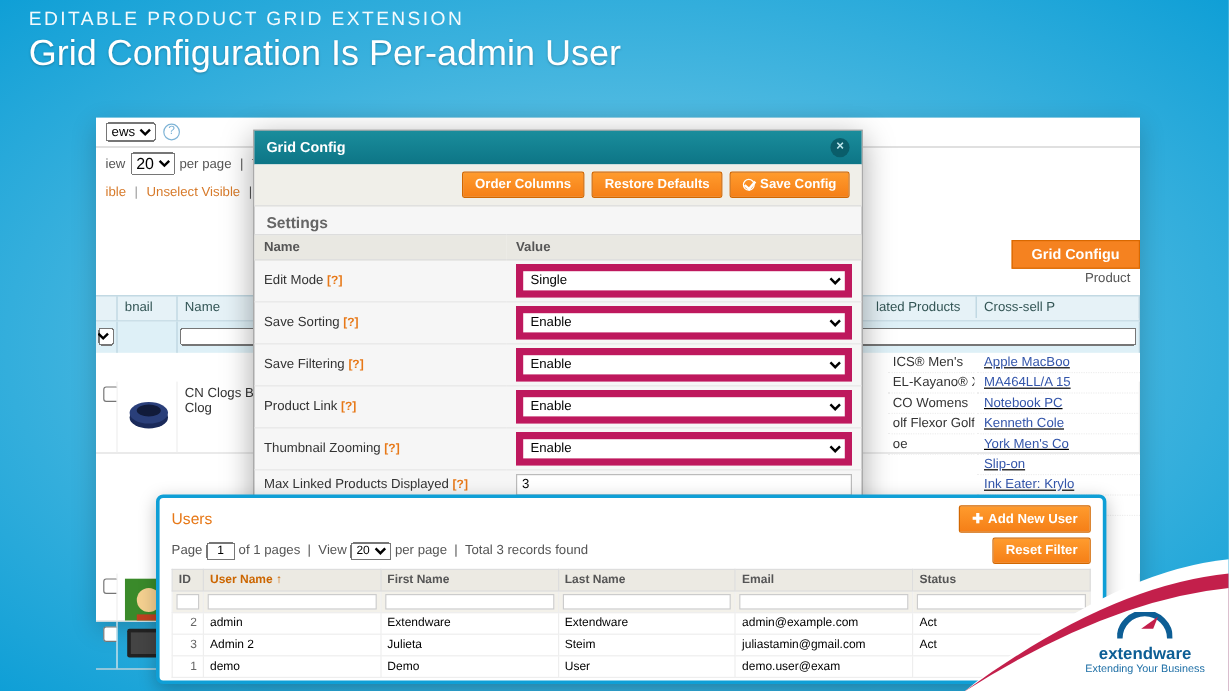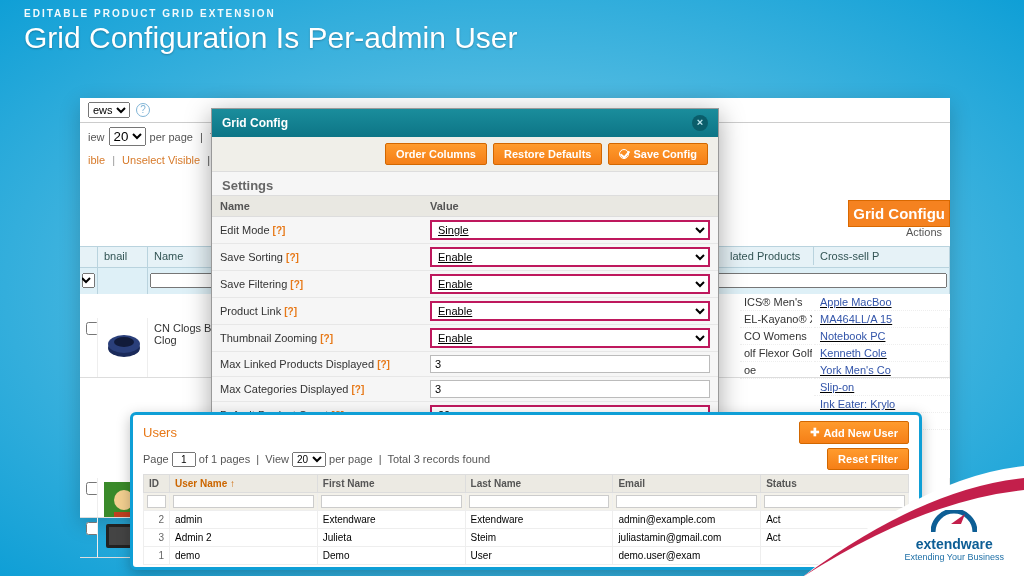--- a/index.html
+++ b/index.html
@@ -5,39 +5,39 @@
   * { box-sizing: border-box; margin: 0; padding: 0; }
   body {
     font-family: Arial, Helvetica, sans-serif;
     width: 1024px;
     height: 576px;
     overflow: hidden;
     background: radial-gradient(ellipse at center, #8EDAF0 0%, #4BB8E0 50%, #0F9FD6 100%);
     position: relative;
   }
   .hero { position: absolute; top: 8px; left: 24px; color: #fff; }
-  .hero .sub { font-size: 10px; letter-spacing: 2px; font-weight: 700; opacity: .95; }
+  .hero .sub { font-size: 16px; letter-spacing: 2px; font-weight: 400; opacity: .95; }
   .hero h1 { font-size: 30px; font-weight: 300; margin-top: 2px; text-shadow: 0 1px 2px rgba(0,0,0,.25); }
 
   .backpanel {
     position: absolute;
     top: 98px; left: 80px; width: 870px; height: 420px;
     background: #fff;
     box-shadow: 0 6px 20px rgba(0,0,0,.2);
   }
 
   
   .bg-toolbar { padding: 4px 8px; border-bottom: 1px solid #ccc; font-size: 11px; color: #555; display:flex; align-items:center; gap:6px; }
   .bg-toolbar select { font-size: 11px; }
   .bg-toolbar .help { display:inline-block; width:14px; height:14px; border:1px solid #7fb4d6; border-radius:50%; color:#7fb4d6; text-align:center; line-height:12px; font-size:10px;}
   .bg-toolbar2 { padding: 4px 8px; font-size: 11px; color:#555; display:flex; align-items:center; gap:4px;}
   .bg-toolbar2 .link { color:#d77a2a; }
   .bg-gridconf-btn {
     position:absolute; top: 102px; right: 0;
-    background:#f58220; color:#fff; font-size:15px; font-weight:bold; padding:4px 4px;
+    background:#f58220; color:#fff; font-size:12px; font-weight:bold; padding:4px 16px;
     border:1px solid #d96800;
   }
   .bg-actions { position:absolute; top:128px; right:8px; font-size:11px; color:#555;}
   .bg-headrow { position:absolute; top:148px; left:0; right:0; background:#e6f2f7; border-top:1px solid #b9d3de; border-bottom:1px solid #b9d3de; height:22px; font-size:11px; display:flex;}
   .bg-headcell { border-right:1px solid #b9d3de; padding:3px 6px; color:#355; white-space:nowrap; overflow:hidden;}
   .bg-filterrow { position:absolute; top:170px; left:0; right:0; background:#def0f7; height:26px; display:flex;}
   .bg-filtercell { border-right:1px solid #b9d3de; padding:2px; overflow:hidden;}
   .bg-filtercell select,.bg-filtercell input{width:100%;font-size:10px;}
 
   .bg-row { position:absolute; left:0; right:0; display:flex; font-size:11px; color:#333; border-bottom:1px solid #ddd;}
@@ -66,21 +66,21 @@
     padding:4px 10px; border-radius:2px; cursor:pointer; display:flex; align-items:center; gap:4px;
   }
   .obtn .chk { width:10px; height:10px; border:1px solid #fff; border-radius:50%; display:inline-block; position:relative;}
   .obtn .chk::after{content:'';position:absolute;left:2px;top:-1px;width:4px;height:7px;border:solid #fff;border-width:0 2px 2px 0;transform:rotate(40deg);}
   .dlg-section { padding:6px 10px 2px; font-size:13px; font-weight:bold; color:#666;}
   .dlg-table { width:100%; border-collapse:collapse; font-size:11px;}
   .dlg-table th { background:#e9e8e2; text-align:left; padding:4px 8px; border-top:1px solid #ddd; border-bottom:1px solid #ddd; color:#555; font-weight:bold;}
   .dlg-table td { padding:3px 8px; border-bottom:1px solid #e7e7e7; color:#333;}
   .dlg-table td:first-child { width:210px; }
   .dlg-table input[type=text]{ width:100%; font-size:11px; padding:2px 4px; border:1px solid #bbb;}
-  .dlg-table select { width:100%; font-size:11px; padding:1px 2px; border:2px solid #be185d; background:#fff;text-decoration:underline;}
+  .dlg-table select { width:100%; font-size:11px; padding:1px 2px; border:6px solid #be185d; background:#fff;}
   .help2 { color:#e77817; font-size:10px; font-weight:bold;}
 
   .dlg-spec-head { display:flex; font-size:11px; background:#e9e8e2; border-top:1px solid #ddd; border-bottom:1px solid #ddd;}
   .dlg-spec-head div{padding:4px 6px;color:#555;font-weight:bold;border-right:1px solid #ddd;}
 
   
   .userspanel {
     position:absolute; left:130px; bottom:6px; width:792px;
     background:#fff; border:3px solid #0f9fd6; border-radius:6px;
     padding:6px 10px 2px; font-size:11px;
@@ -126,21 +126,21 @@
     <span>T</span>
   </div>
   <div class="bg-toolbar2" style="color:#d77a2a;">
     <span class="link">ible</span>
     <span style="color:#999;">&nbsp;|&nbsp;</span>
     <span class="link">Unselect Visible</span>
     <span style="color:#555;">&nbsp;|&nbsp;<span>0 items</span></span>
   </div>
 
   <div class="bg-gridconf-btn">Grid Configu</div>
-  <div class="bg-actions">Actions</div>
+  <div class="bg-actions">Product</div>
 
   <div class="bg-headrow">
     <div class="bg-headcell" style="width:18px;"></div>
     <div class="bg-headcell" style="width:50px;">bnail</div>
     <div class="bg-headcell" style="flex:1;">Name</div>
     <div class="bg-headcell" style="width:90px;position:absolute;right:136px;">lated Products</div>
     <div class="bg-headcell" style="width:136px;position:absolute;right:0;">Cross-sell P</div>
   </div>
   <div class="bg-filterrow">
     <div class="bg-filtercell" style="width:18px;"><select><option></option></select></div>

